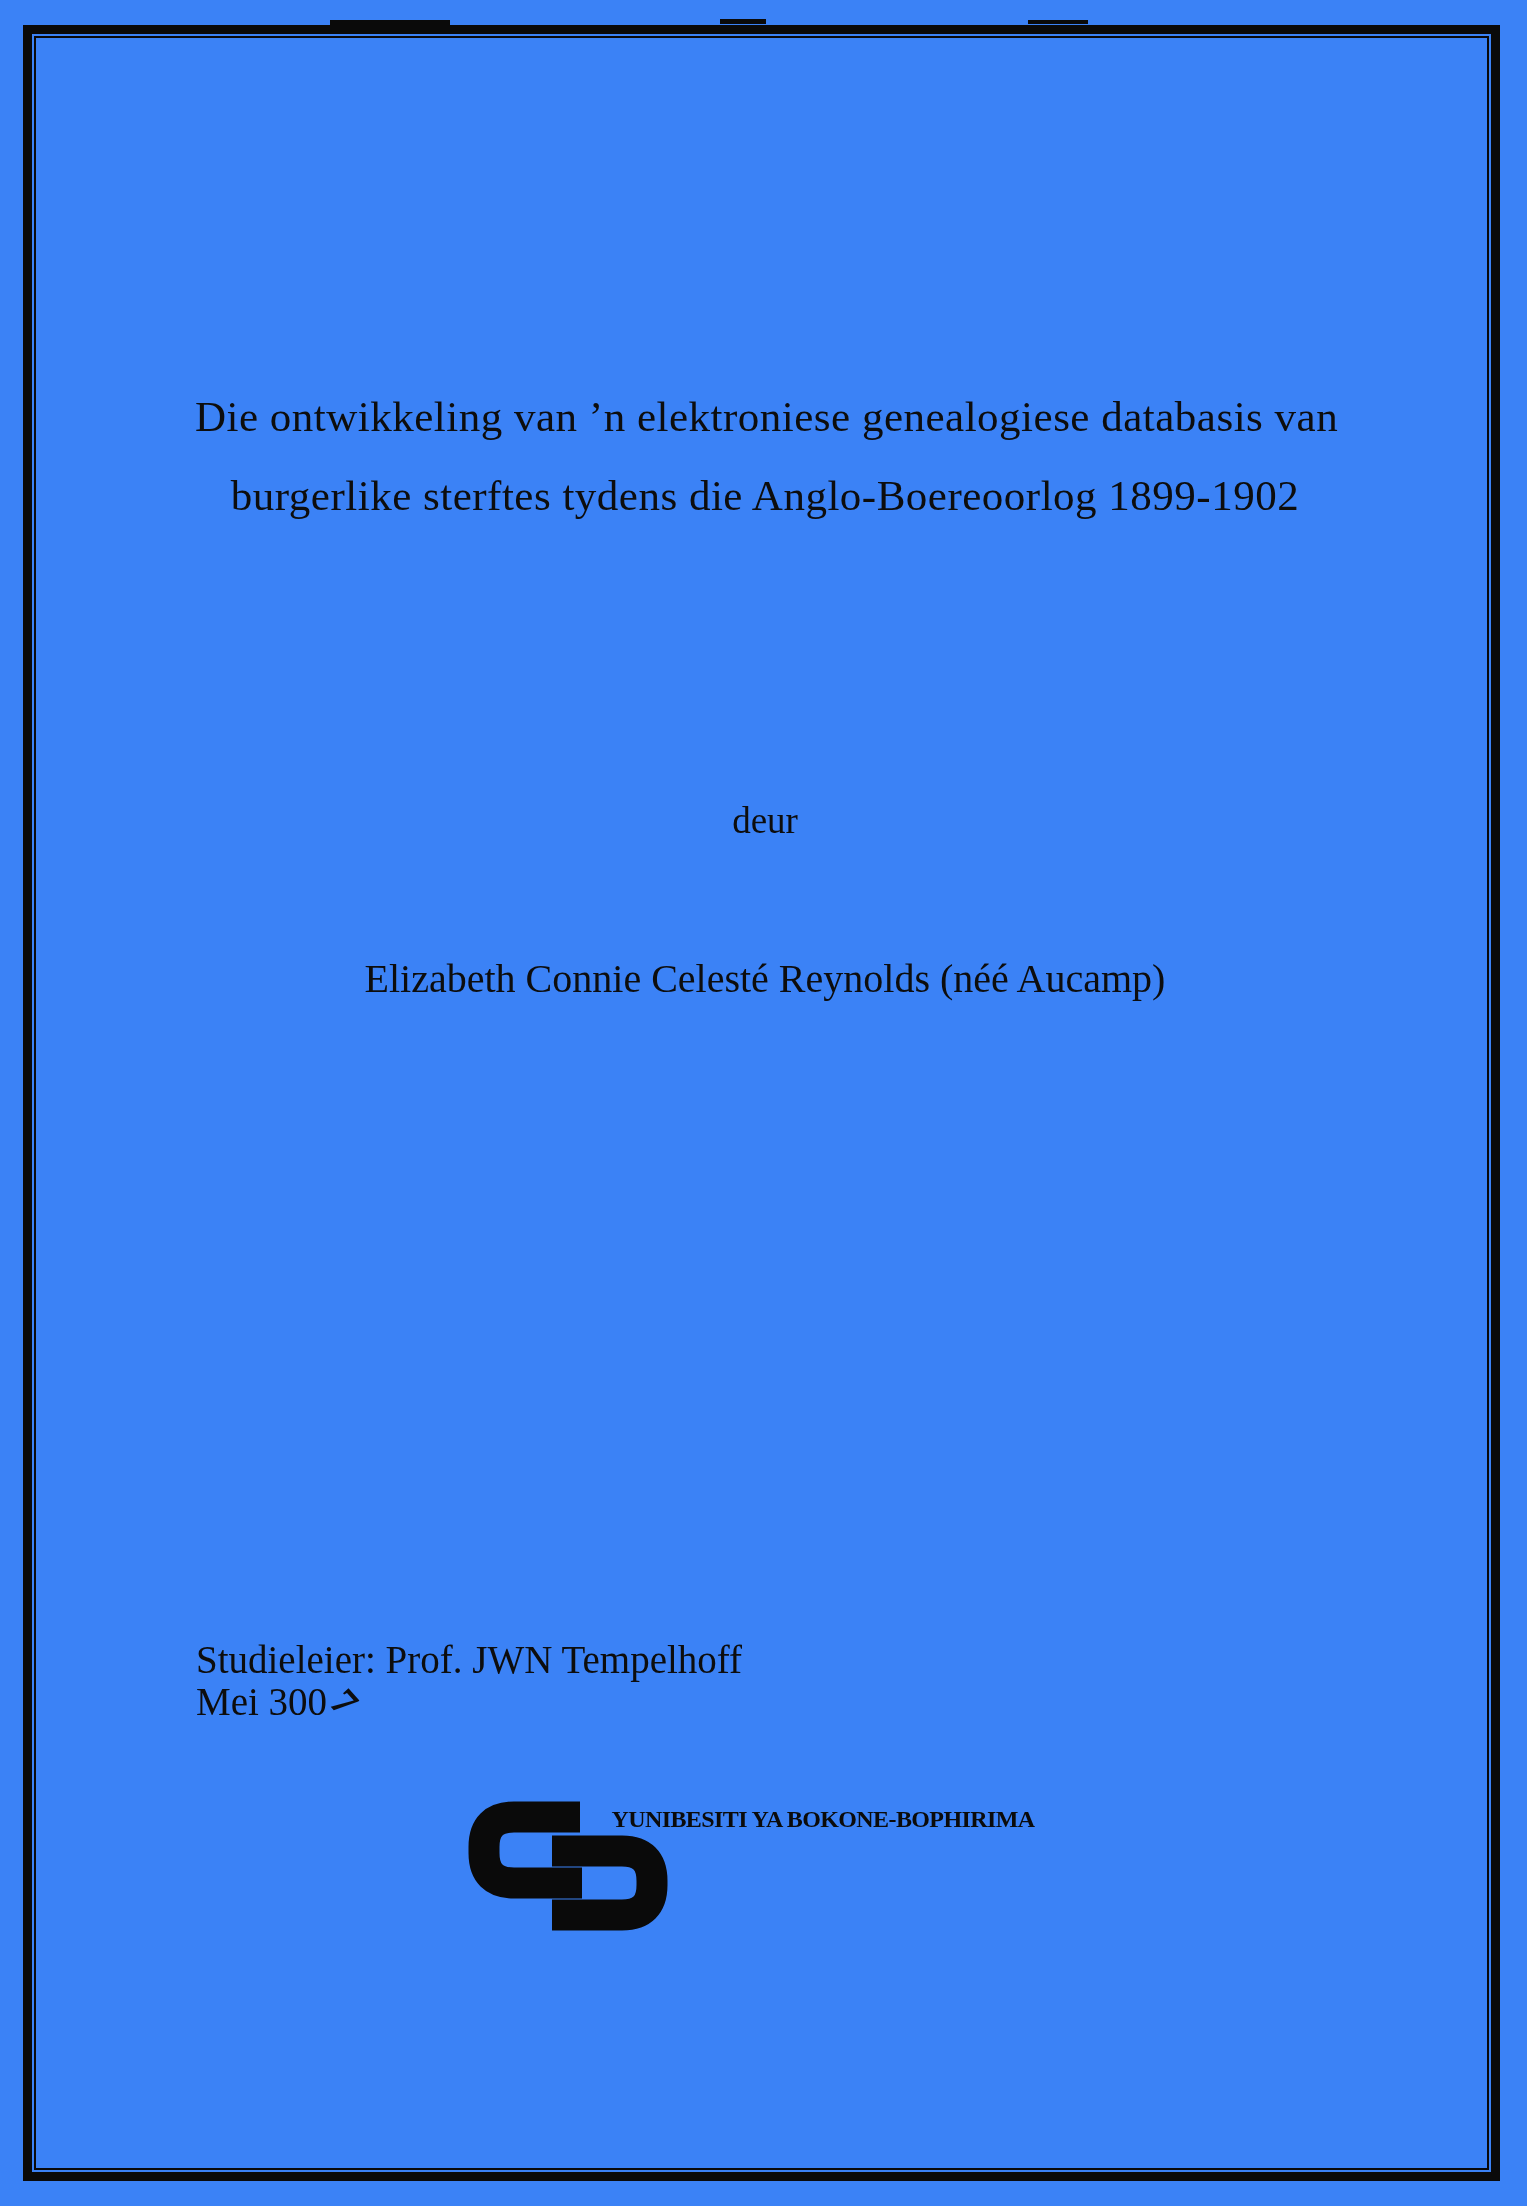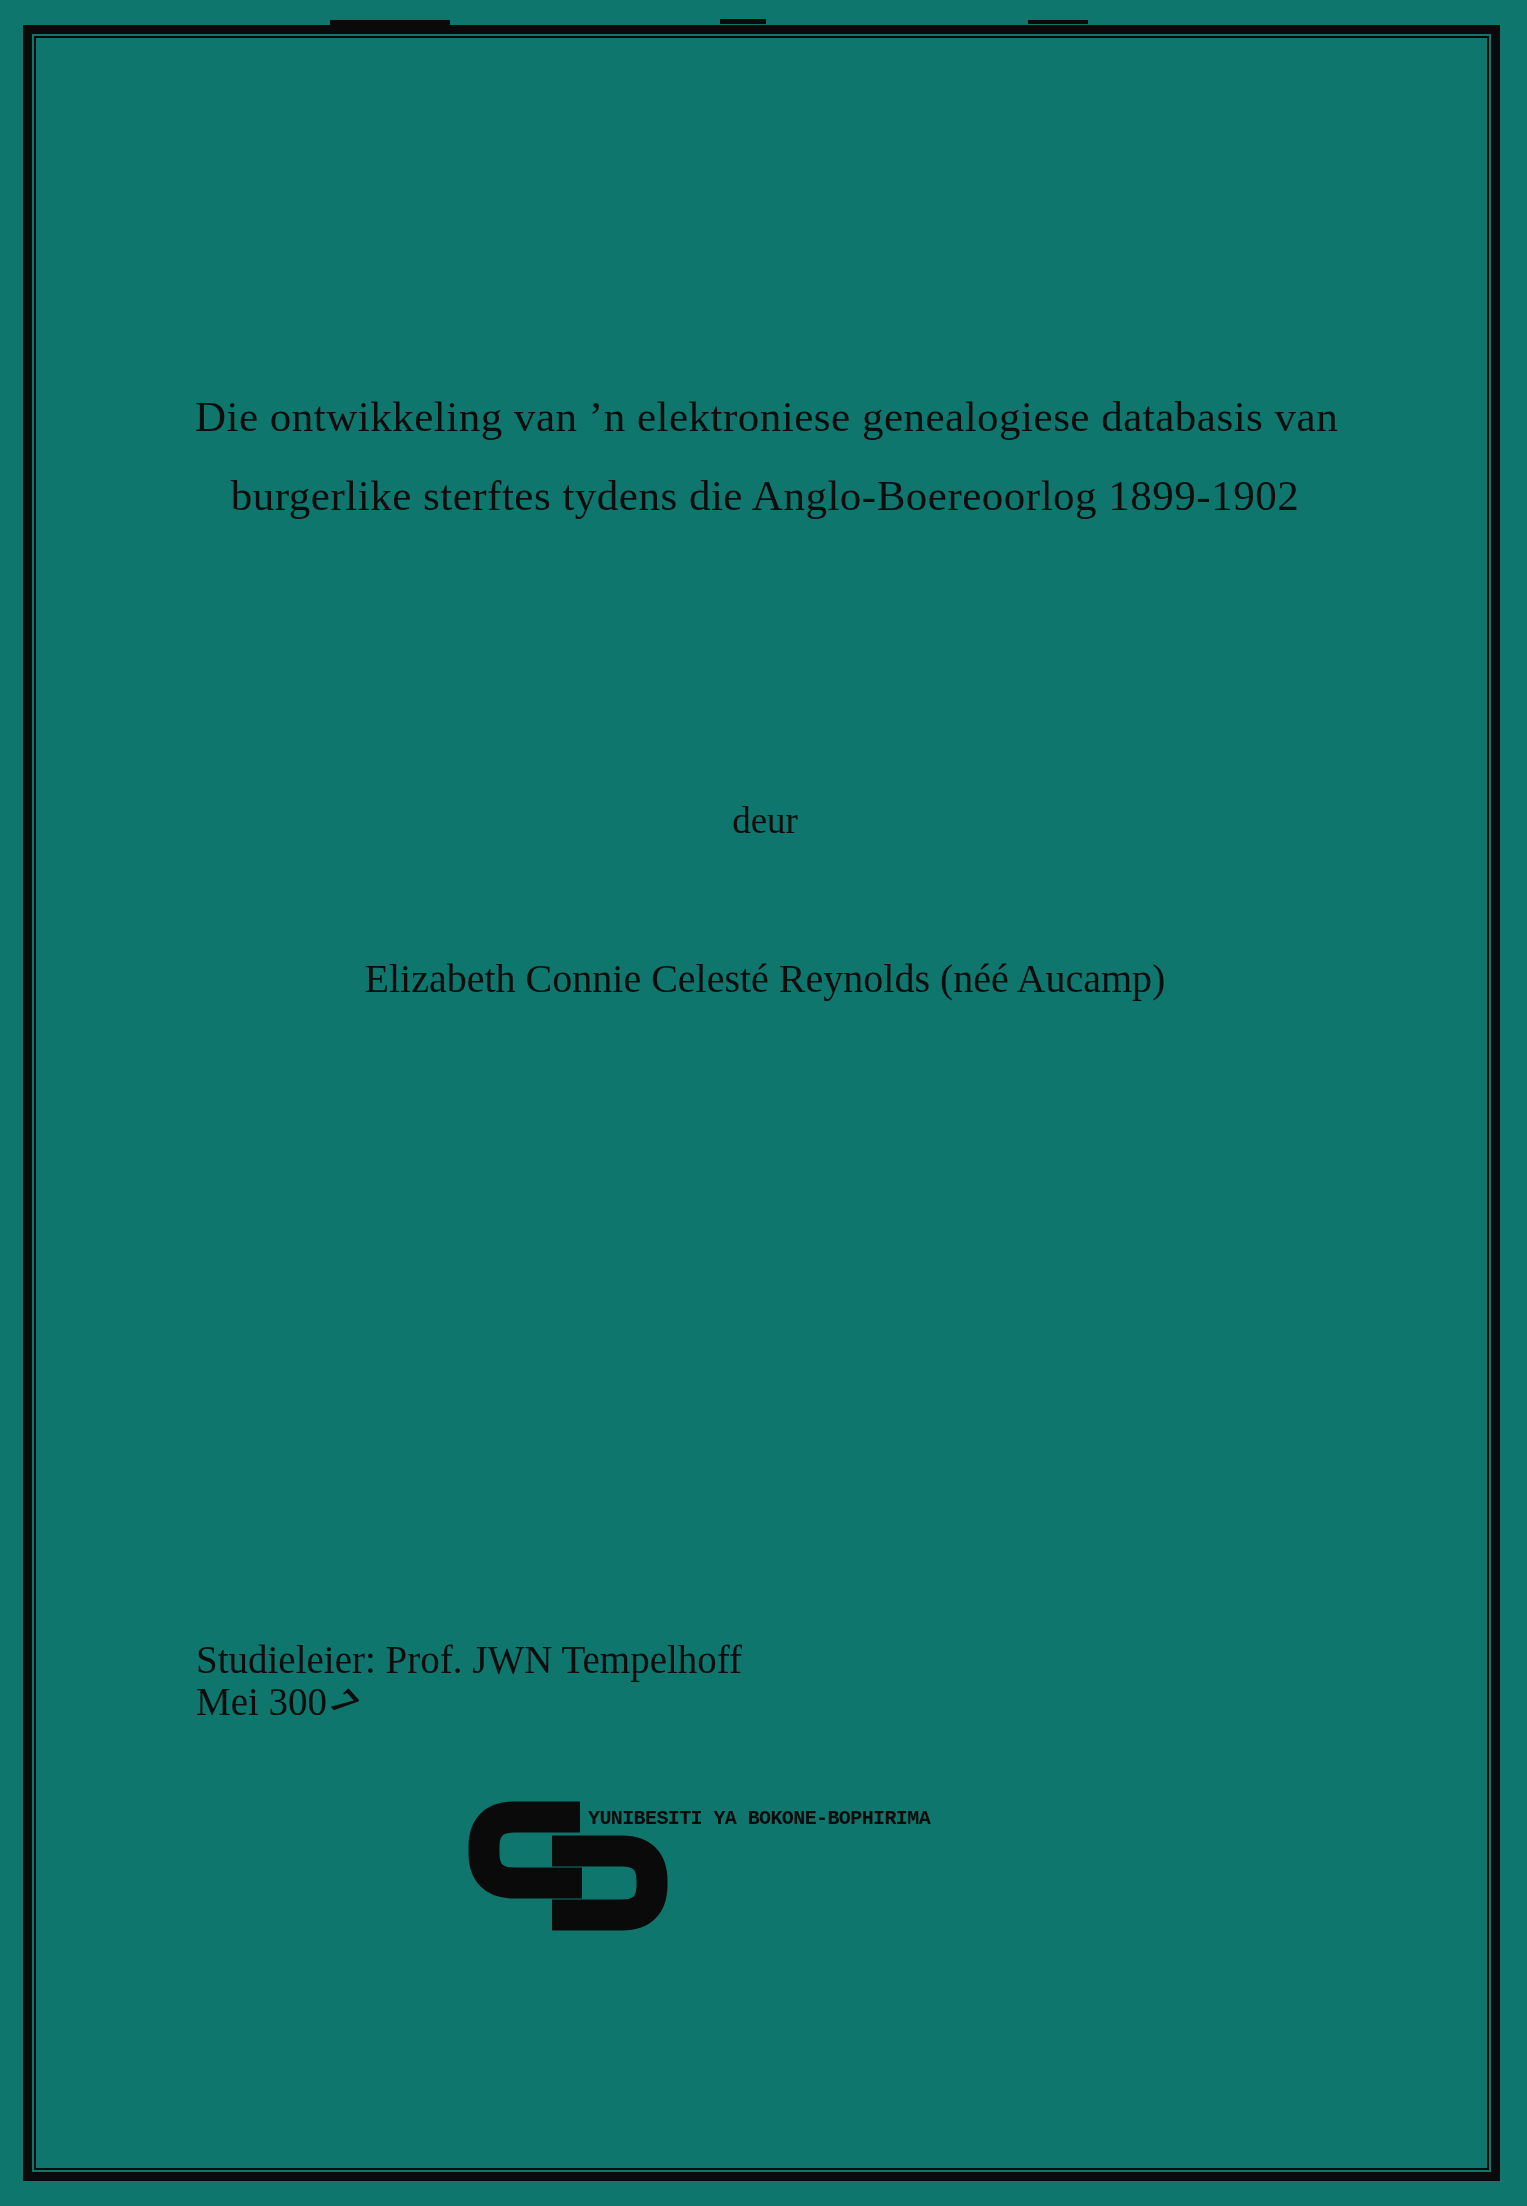--- a/index.html
+++ b/index.html
@@ -5,21 +5,21 @@
 <style>
   html, body {
     margin: 0;
     padding: 0;
     background: #ffffff;
   }
   .page {
     position: relative;
     width: 1527px;
     height: 2206px;
-    background: #0f766e;
+    background: #3b82f6;
     overflow: hidden;
     font-family: "Liberation Serif", "DejaVu Serif", serif;
     color: #0d0d0d;
   }
   
   .frame-outer {
     position: absolute;
     left: 23px;
     top: 25px;
     width: 1477px;
@@ -116,24 +116,24 @@
   .logo-mark {
     position: absolute;
     left: 0;
     top: 0;
   }
   .logo-text {
     position: absolute;
     left: 120px;
     top: 3px;
     width: 470px;
-    text-align: left;
-    font-family: Liberation Mono, monospace;
+    text-align: center;
+    font-family: Liberation Serif, serif;
     font-weight: bold;
-    font-size: 20px;
+    font-size: 24px;
     line-height: 30px;
     letter-spacing: -0.6px;
     color: #0b0b0b;
     white-space: nowrap;
   }
 </style>
 </head>
 <body>
 
 <div class="page">

